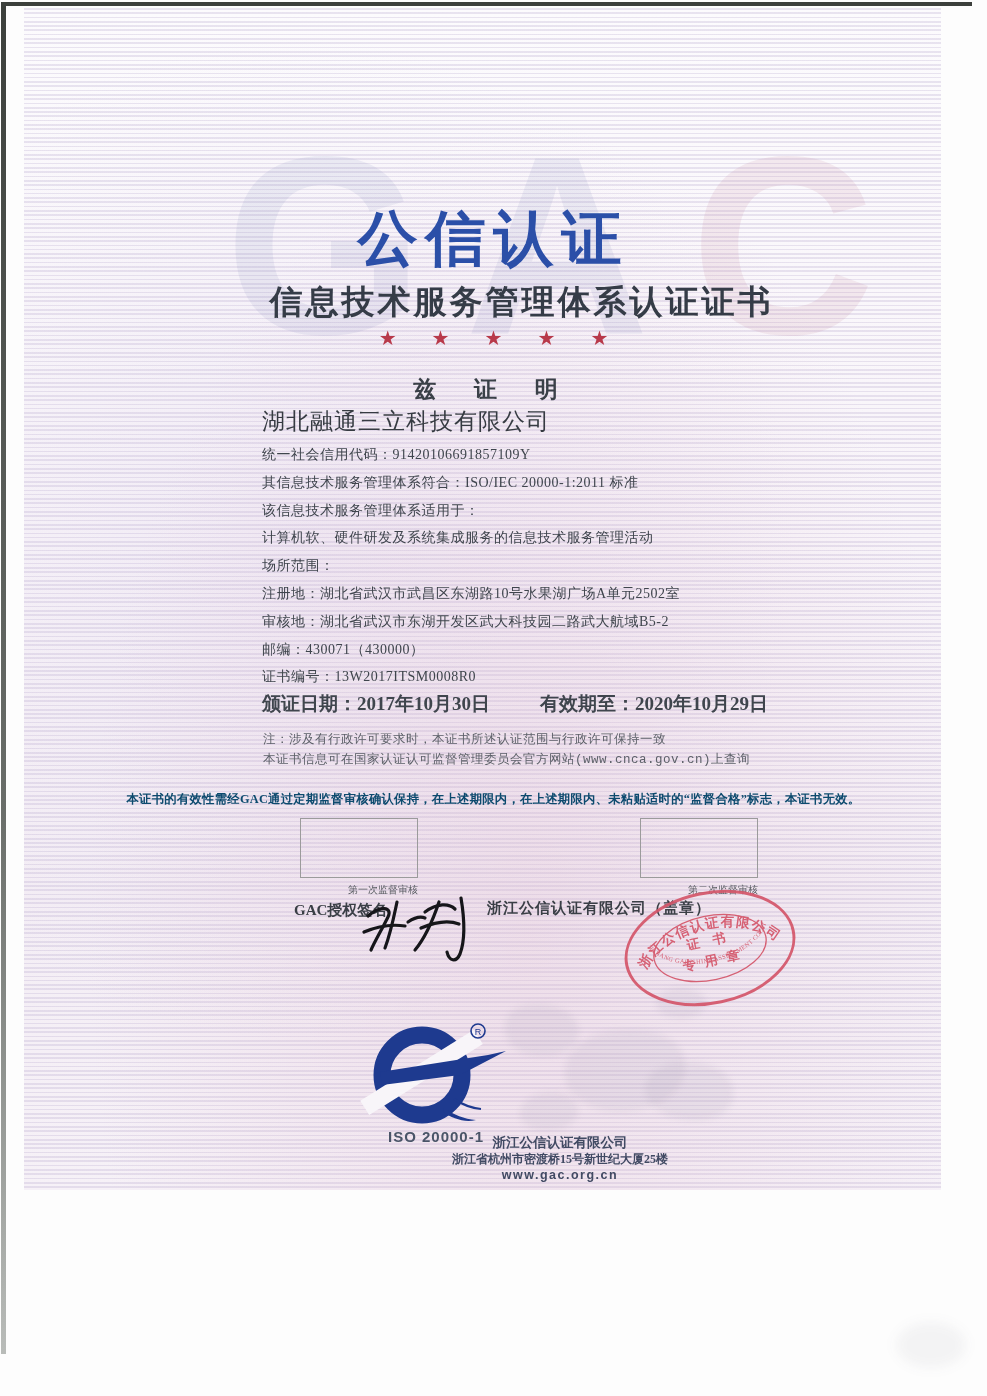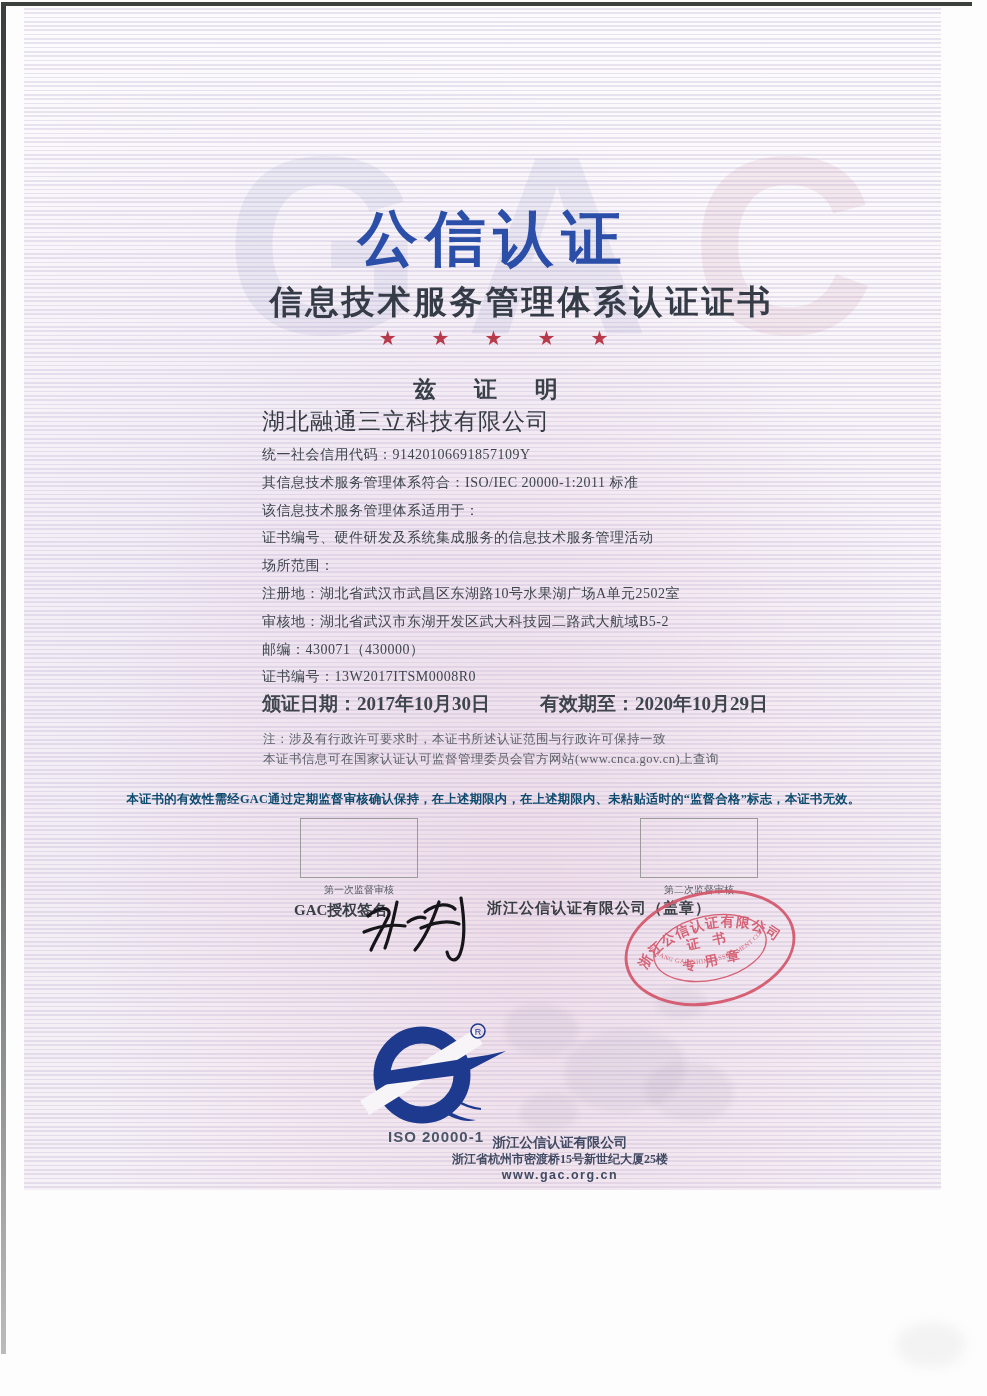--- a/index.html
+++ b/index.html
@@ -51,30 +51,30 @@
     left:0;top:374px;width:987px;text-align:center;
     font-size:23px;letter-spacing:16px;color:#3a4048;font-weight:600;
   }
   .company{
     left:262px;top:406px;font-size:23px;color:#363b42;letter-spacing:1px;font-weight:500;
   }
   .lines{left:262px;top:441px;width:620px;}
   .lines p{margin:0;font-size:14px;line-height:27.8px;color:#3f454d;font-weight:500;letter-spacing:.5px;}
   .dates{left:262px;top:691px;width:620px;font-size:19px;color:#3f454d;font-weight:600;}
   .dates .valid{position:absolute;left:278px;top:0;}
-  .note{left:263px;top:731px;font-size:12.5px;color:#5c6068;letter-spacing:.5px;}
+  .note{left:263px;top:731px;font-size:12.5px;color:#5c6068;letter-spacing:.5px;font-family:Liberation Mono, monospace;}
   .note2{top:751px;}
   .validity{
     left:0;top:791px;width:987px;text-align:center;
     font-size:12.3px;color:#0c4a6e;font-weight:600;letter-spacing:.3px;
   }
   .audit-row{
     left:300px;top:818px;width:458px;display:flex;justify-content:space-between;
   }
-  .audit-col{display:flex;flex-direction:column;align-items:center;}
+  .audit-col{display:flex;flex-direction:column;align-items:flex-end;}
   .audit-box{width:116px;height:58px;border:1px solid #9b9b9b;background:transparent;}
   .audit-label{margin-top:5px;font-size:10px;color:#55595f;}
   .sign-label{left:294px;top:901px;font-size:15px;font-weight:bold;color:#3a3f46;}
   .seal-label{left:487px;top:899px;font-size:15px;font-weight:bold;color:#3a3f46;letter-spacing:1px;}
   .signature{left:352px;top:878px;}
   .seal{left:620px;top:888px;transform:rotate(-12deg);opacity:.92;}
   .map-blob{background:rgba(158,148,170,.12);filter:blur(3px);}
   .logo{left:360px;top:1014px;}
   .iso-label{
     left:360px;top:1128px;width:152px;text-align:center;
@@ -113,21 +113,21 @@
 <div class="abs subtitle">信息技术服务管理体系认证证书</div>
 <div class="abs stars">★ ★ ★ ★ ★</div>
 
 <div class="abs certify-heading">兹 证 明</div>
 <div class="abs company">湖北融通三立科技有限公司</div>
 
 <div class="abs lines">
   <p>统一社会信用代码：91420106691857109Y</p>
   <p>其信息技术服务管理体系符合：ISO/IEC 20000-1:2011 标准</p>
   <p>该信息技术服务管理体系适用于：</p>
-  <p>证书编号、硬件研发及系统集成服务的信息技术服务管理活动</p>
+  <p>计算机软、硬件研发及系统集成服务的信息技术服务管理活动</p>
   <p>场所范围：</p>
   <p>注册地：湖北省武汉市武昌区东湖路10号水果湖广场A单元2502室</p>
   <p>审核地：湖北省武汉市东湖开发区武大科技园二路武大航域B5-2</p>
   <p>邮编：430071（430000）</p>
   <p>证书编号：13W2017ITSM0008R0</p>
 </div>
 
 <div class="abs dates">
   <span>颁证日期：2017年10月30日</span>
   <span class="valid">有效期至：2020年10月29日</span>

